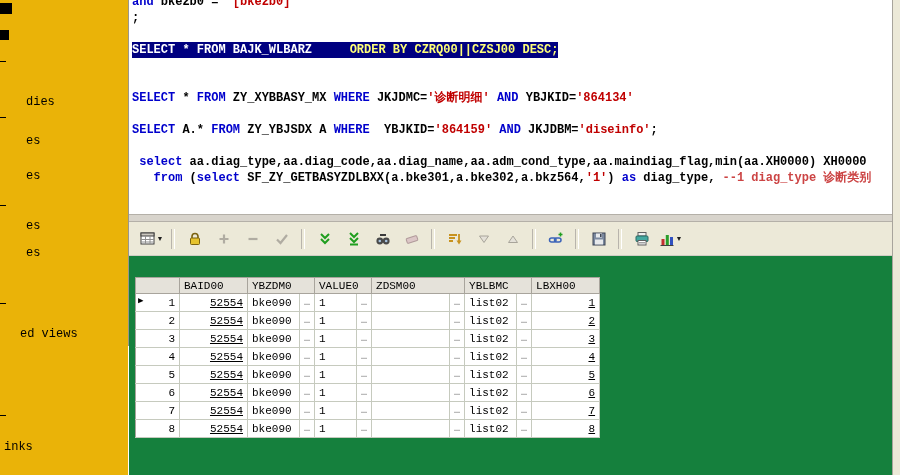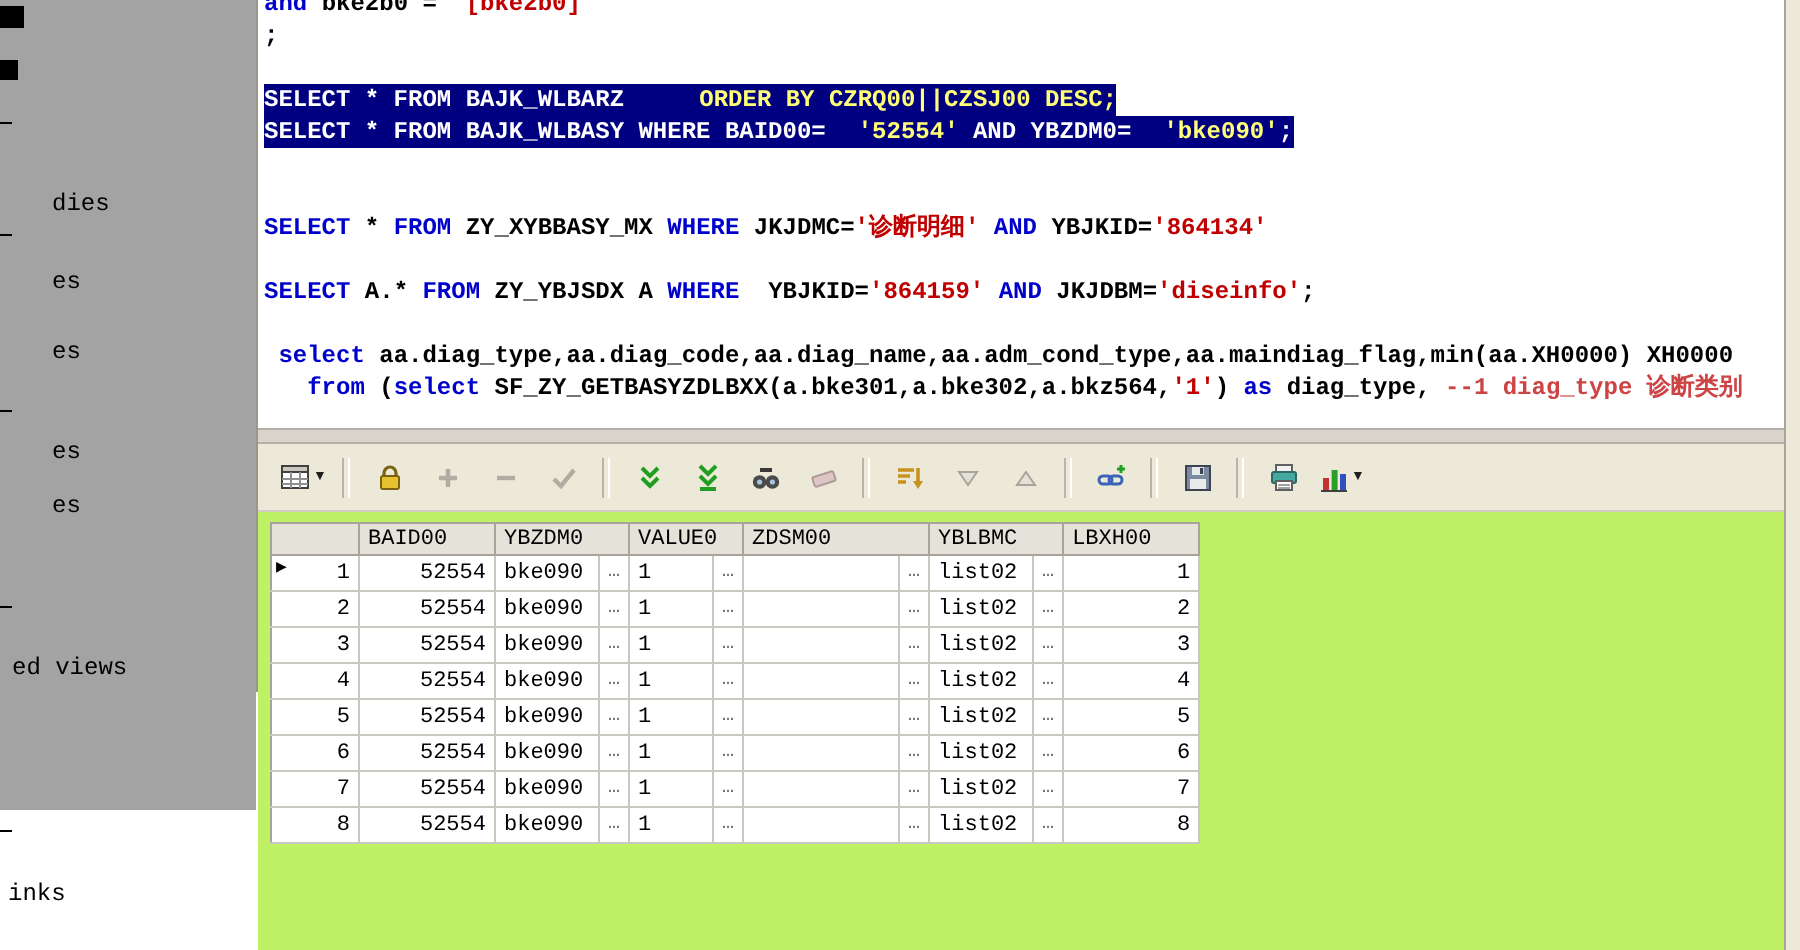--- a/index.html
+++ b/index.html
@@ -1,19 +1,19 @@
 <!DOCTYPE html>
 <html style="--selection-bg: #000080; --selection-accent: #ffff78; --keyword: #0000cc; --string: #c00000; --comment: #cc4444; --cell-green: #ecf4e0;"><head>
 <meta charset="utf-8">
 <style>
   html,body{margin:0;padding:0;background:#fff;}
   .screen{position:relative;width:900px;height:475px;overflow:hidden;background:#fff;
           font-family:"Liberation Mono","DejaVu Sans Mono",monospace;}
   
-  .sidebar{position:absolute;left:0;top:0;width:128px;height:405px;background:#a3a3a3;}
+  .sidebar{position:absolute;left:0;top:0;width:128px;height:475px;background:#eab308;}
   .tree-item{position:absolute;font-size:12px;color:#000;white-space:nowrap;cursor:default;}
   .blob{position:absolute;background:#000;}
   .blob1{left:0;top:3px;width:12px;height:11px;}
   .blob2{left:0;top:30px;width:9px;height:10px;}
   .tmark{position:absolute;left:0;width:6px;border-top:1px solid #000;height:0;}
   
   .main{position:absolute;left:128px;top:0;width:764px;height:346px;border-left:1px solid #9a968c;box-sizing:border-box;}
   
   .editor{position:absolute;left:0;top:0;width:100%;height:214px;background:#fff;overflow:hidden;
           font-size:12px;font-weight:bold;padding-left:3px;box-sizing:border-box;}
@@ -32,31 +32,31 @@
             border-top:1px solid #b4b0a8;border-bottom:1px solid #b4b0a8;box-sizing:border-box;cursor:row-resize;}
   
   .results{position:absolute;left:0;top:222px;width:100%;height:253px;background:#fff;}
   .toolbar{height:34px;background:#ece9d8;border-bottom:1px solid #d0cdc4;display:flex;align-items:center;
            padding-left:8px;box-sizing:border-box;}
   .tbtn{width:27px;height:24px;border:none;background:transparent;display:inline-flex;align-items:center;
         justify-content:center;padding:0;margin:0 1px;cursor:pointer;}
   .tbtn .dd{font-size:7px;color:#202020;margin-left:1px;}
   .tsep{display:inline-block;width:2px;height:20px;border-left:1px solid #b8b4ac;border-right:1px solid #fff;margin:0 5px;}
   
-  .gridwrap{position:absolute;left:0;top:34px;right:0;bottom:0;background:#bef264;padding:5px 0 0 6px;box-sizing:border-box;}
+  .gridwrap{position:absolute;left:0;top:34px;right:0;bottom:0;background:#15803d;padding:21px 0 0 6px;box-sizing:border-box;}
   table.grid{border-collapse:collapse;table-layout:fixed;font-size:11px;background:#fff;
              border-top:1px solid #a8a49c;border-left:1px solid #a8a49c;}
   table.grid th{background:#e5e2da;font-weight:normal;text-align:left;padding:0 4px;height:15px;
                 border-right:1px solid #a8a49c;border-bottom:1px solid #a8a49c;overflow:hidden;white-space:nowrap;}
   table.grid td{height:17px;padding:0 4px;border-right:1px solid #c6cabe;border-bottom:1px solid #c6cabe;
                 overflow:hidden;white-space:nowrap;background:#fff;}
   td.rn{background:#e5e2da;border-right:1px solid #a8a49c;border-bottom:1px solid #a8a49c;
         text-align:right;position:relative;padding-right:6px;}
   td.rn .marker{position:absolute;left:2px;top:1px;font-size:9px;color:#000;}
-  td.c-num{text-align:right;}
+  td.c-num{text-align:right;text-decoration:underline;}
   td.dots{padding:0;text-align:center;color:#666;font-size:10px;cursor:pointer;}
   td.g{background:var(--cell-green,#ecf4e0);}
   td.g2{background:#f4f8ee;text-align:right;}
   
   .vscroll{position:absolute;right:0;top:0;width:8px;height:475px;background:#ece9d8;border-left:1px solid #a8a49c;box-sizing:border-box;}
 </style>
 </head>
 <body>
 
 <div class="screen">
@@ -67,32 +67,31 @@
     <div class="tmark" style="top:61px"></div>
     <div class="tmark" style="top:117px"></div>
     <div class="tmark" style="top:205px"></div>
     <div class="tmark" style="top:303px"></div>
     <div class="tmark" style="top:415px"></div>
     <div class="tree-item" style="left:26px;top:95px">dies</div>
     <div class="tree-item" style="left:26px;top:134px">es</div>
     <div class="tree-item" style="left:26px;top:169px">es</div>
     <div class="tree-item" style="left:26px;top:219px">es</div>
     <div class="tree-item" style="left:26px;top:246px">es</div>
-    <div class="tree-item" style="left:6px;top:327px">ed views</div>
+    <div class="tree-item" style="left:20px;top:327px">ed views</div>
     <div class="tree-item" style="left:4px;top:440px">inks</div>
   </div>
 
   <div class="main">
 
     <div class="editor">
         <div class="ed-line"><span class="lwrap"><span class="tok-kw">and </span><span class="tok-id">bke2b0 = </span><span class="tok-str">'[bke2b0]'</span></span></div>
         <div class="ed-line"><span class="lwrap"><span class="tok-id">;</span></span></div>
         <div class="ed-line"><span class="lwrap"></span></div>
         <div class="ed-line"><span class="lwrap sel"><span class="tok-selw">SELECT * FROM BAJK_WLBARZ   </span><span class="tok-sely">ORDER BY CZRQ00||CZSJ00 DESC;</span></span></div>
-        <div class="ed-line"><span class="lwrap sel"><span class="tok-selw">SELECT * FROM BAJK_WLBASY WHERE BAID00=</span><span class="tok-sely">'52554'</span><span class="tok-selw"> AND YBZDM0=</span><span class="tok-sely">'bke090'</span><span class="tok-selw">;</span></span></div>
         <div class="ed-line"><span class="lwrap"></span></div>
         <div class="ed-line"><span class="lwrap"></span></div>
         <div class="ed-line"><span class="lwrap"><span class="tok-kw">SELECT</span><span class="tok-id"> * </span><span class="tok-kw">FROM</span><span class="tok-id"> ZY_XYBBASY_MX </span><span class="tok-kw">WHERE</span><span class="tok-id"> JKJDMC=</span><span class="tok-str">'诊断明细'</span><span class="tok-id"> </span><span class="tok-kw">AND</span><span class="tok-id"> YBJKID=</span><span class="tok-str">'864134'</span></span></div>
         <div class="ed-line"><span class="lwrap"></span></div>
         <div class="ed-line"><span class="lwrap"><span class="tok-kw">SELECT</span><span class="tok-id"> A.* </span><span class="tok-kw">FROM</span><span class="tok-id"> ZY_YBJSDX A </span><span class="tok-kw">WHERE</span><span class="tok-id">  YBJKID=</span><span class="tok-str">'864159'</span><span class="tok-id"> </span><span class="tok-kw">AND</span><span class="tok-id"> JKJDBM=</span><span class="tok-str">'diseinfo'</span><span class="tok-id">;</span></span></div>
         <div class="ed-line"><span class="lwrap"></span></div>
         <div class="ed-line"><span class="lwrap"><span class="tok-id"> </span><span class="tok-kw">select</span><span class="tok-id"> aa.diag_type,aa.diag_code,aa.diag_name,aa.adm_cond_type,aa.maindiag_flag,min(aa.XH0000) XH0000</span></span></div>
         <div class="ed-line"><span class="lwrap"><span class="tok-id">   </span><span class="tok-kw">from</span><span class="tok-id"> (</span><span class="tok-kw">select</span><span class="tok-id"> SF_ZY_GETBASYZDLBXX(a.bke301,a.bke302,a.bkz564,</span><span class="tok-str">'1'</span><span class="tok-id">) </span><span class="tok-kw">as</span><span class="tok-id"> diag_type, </span><span class="tok-com">--1 diag_type 诊断类别</span></span></div>
       </div>
 

